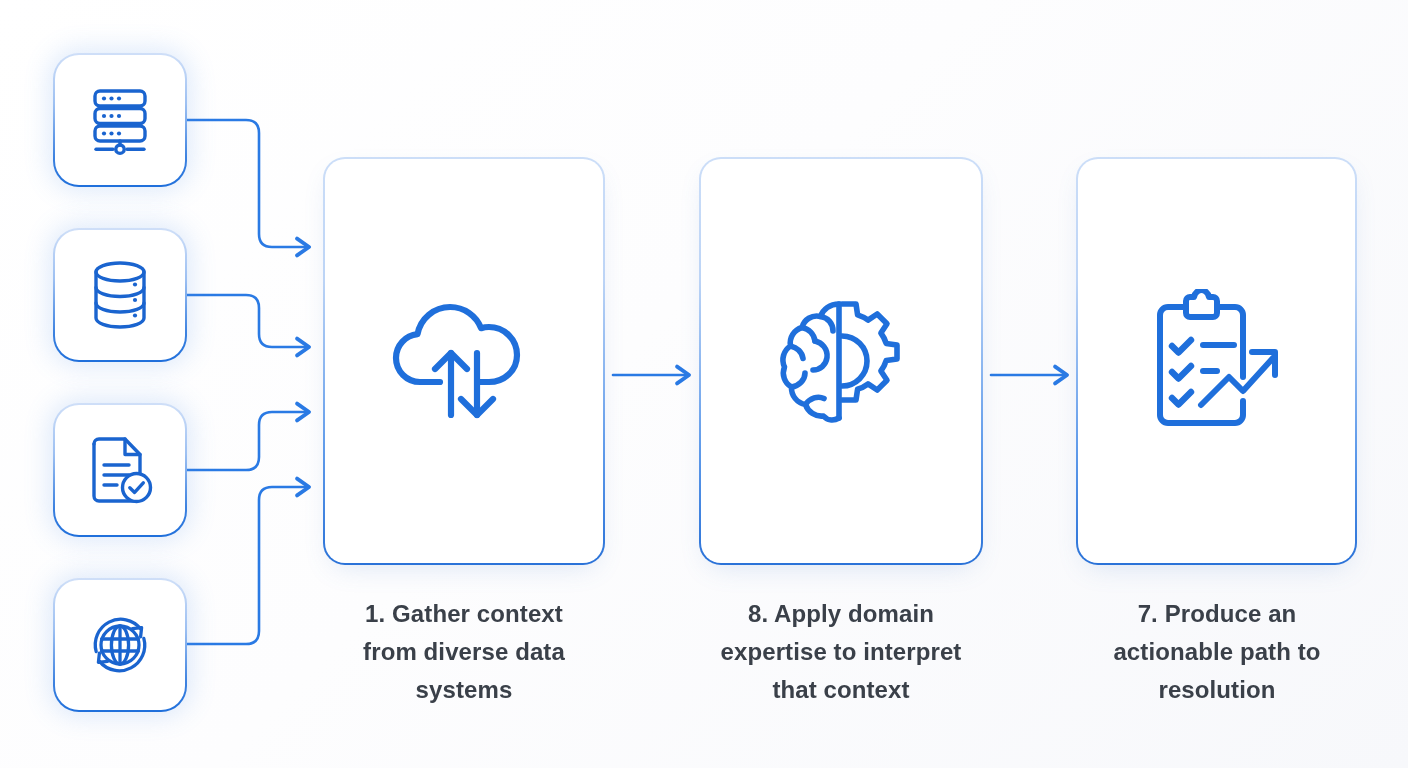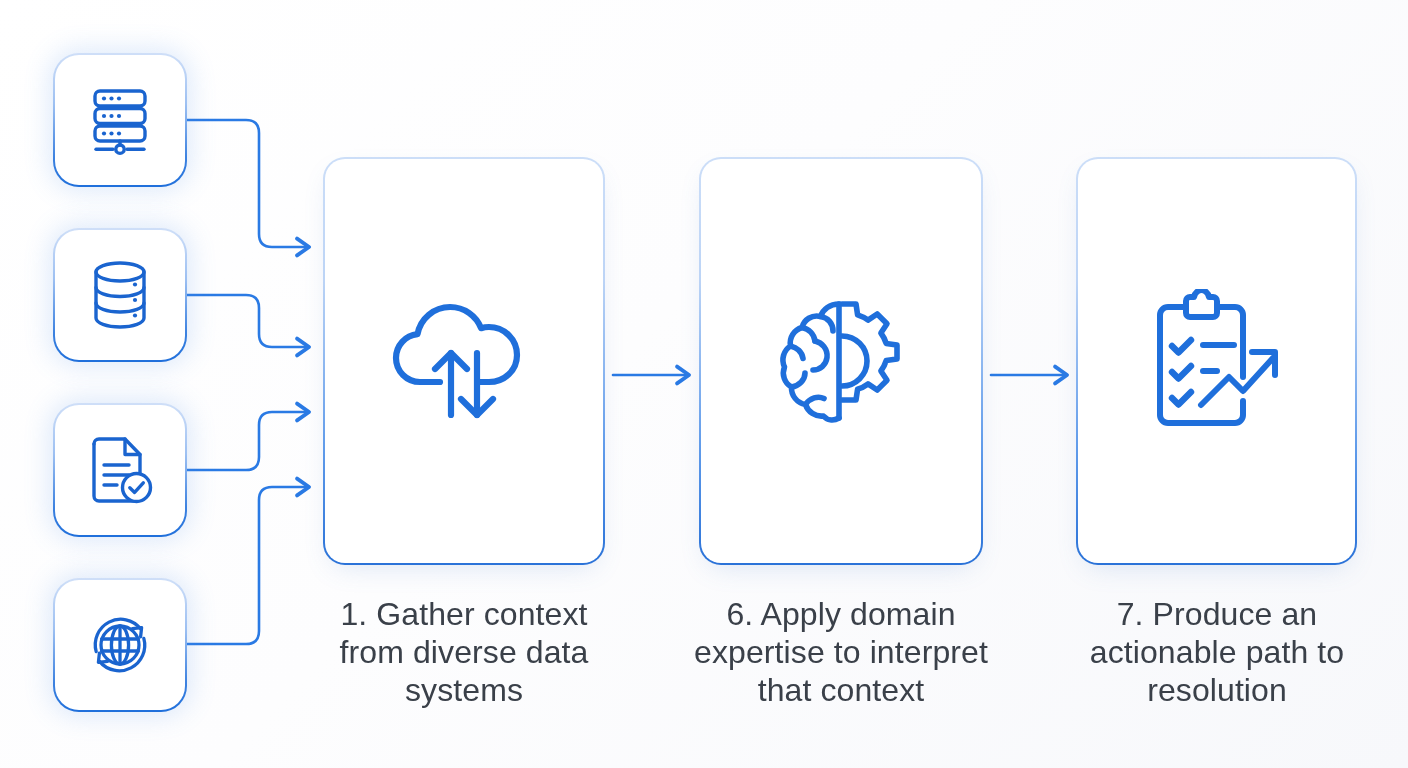--- a/index.html
+++ b/index.html
@@ -70,23 +70,23 @@
     align-items: center;
     justify-content: center;
   }
   .step-card svg { display: block; }
 
   
   .caption {
     position: absolute;
     text-align: center;
     color: #3a4049;
-    font-size: 32px;
+    font-size: 24px;
     line-height: 38px;
-    font-weight: 400;
+    font-weight: 700;
     letter-spacing: 0.1px;
     font-family: "Liberation Sans", sans-serif;
     white-space: pre-line;
   }
 </style>
 </head>
 <body>
 
 <div id="stage">
 
@@ -259,20 +259,20 @@
 
         <path d="M62,116 L90,88 L104,102 L134,69"></path>
         <path d="M113,63 L136,63 L136,86"></path>
       </svg>
     </span>
   </div>
 
   <div class="caption" style="left:318px; top:595px; width:292px;">1. Gather context
 from diverse data
 systems</div>
-  <div class="caption" style="left:686px; top:595px; width:310px;">6. Apply domain
+  <div class="caption" style="left:686px; top:595px; width:310px;">8. Apply domain
 expertise to interpret
 that context</div>
   <div class="caption" style="left:1071px; top:595px; width:292px;">7. Produce an
 actionable path to
 resolution</div>
 
 </div>
 
 </body></html>

